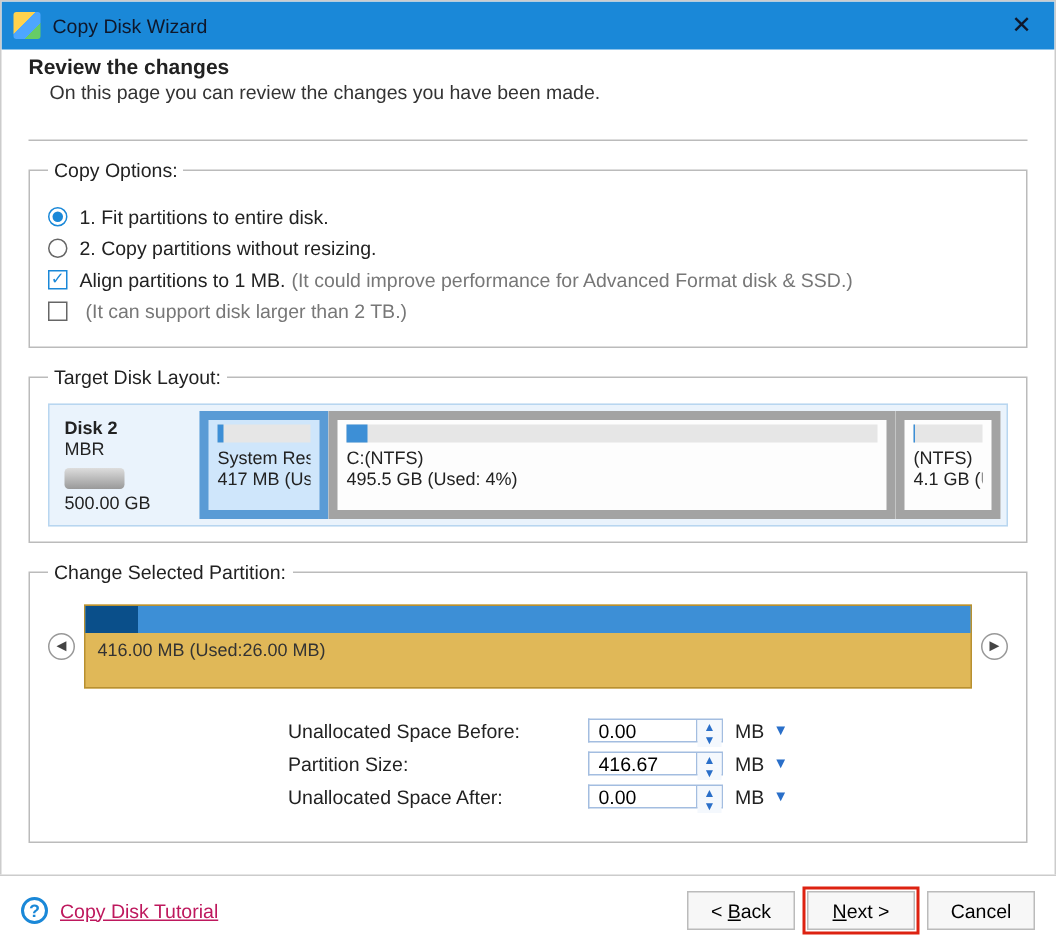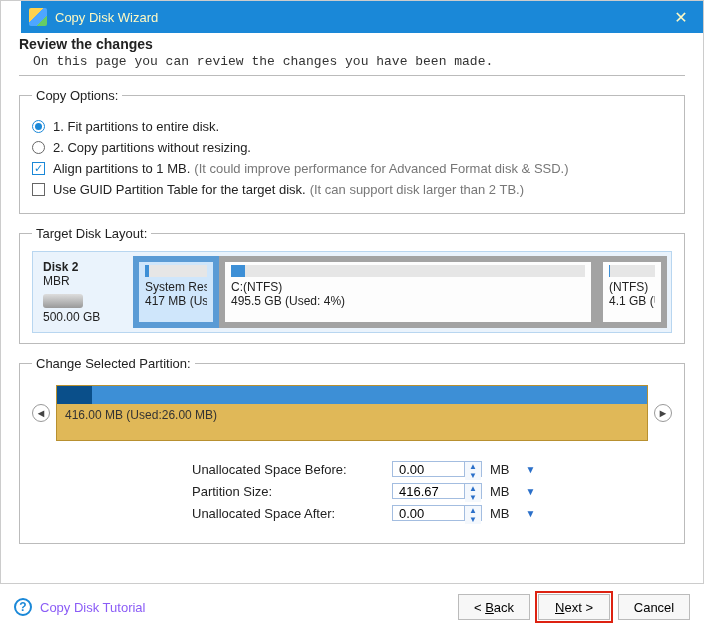--- a/index.html
+++ b/index.html
@@ -9,40 +9,39 @@
     font-size: 13px;
     color: #222;
     background: #fff;
     width: 704px;
     height: 630px;
     overflow: hidden;
     border: 1px solid #ccc;
   }
   .titlebar {
     background: #1a88d8;
-    color: #fef9c3;
+    color: #0f172a;
     height: 32px;
     display: flex;
     align-items: center;
     padding: 4px 8px;
-    margin-left: 20px;
   }
   .titlebar .app-icon {
     width: 18px; height: 18px;
     margin-right: 8px;
     background: linear-gradient(135deg,#ffd24d 40%,#4da6ff 40%,#4da6ff 70%,#66cc66 70%);
     border-radius: 2px;
   }
   .titlebar .title { flex: 1; font-size: 13px; }
   .titlebar .close {
     width: 28px; text-align: center; font-size: 16px; cursor: pointer;
   }
   .content { padding: 3px 18px 0 18px; }
   .heading { font-weight: bold; font-size: 14px; margin-bottom: 2px; }
-  .subheading { font-size: 13px; color: #333; margin-left: 14px; margin-bottom: 6px; font-family: Liberation Mono, monospace; }
+  .subheading { font-size: 13px; color: #333; margin-left: 14px; margin-bottom: 24px; }
   hr.sep { border: none; border-top: 1px solid #bbb; margin: 6px 0 12px 0; }
   fieldset {
     border: 1px solid #bbb;
     margin: 0 0 12px 0;
     padding: 10px 12px;
   }
   legend { font-size: 13px; padding: 0 4px; color: #222; }
   .opt-row { display: flex; align-items: center; margin: 6px 0; font-size: 13px; }
   .radio {
     width: 13px; height: 13px; border: 1px solid #666; border-radius: 50%;
@@ -103,37 +102,37 @@
     width:72px; border:1px solid #a3bde0; border-right:none; padding:2px 6px;
     font-size:13px; outline:none;
   }
   .spinner .arrows {
     width:18px; border:1px solid #a3bde0; display:flex; flex-direction:column;
   }
   .spinner .arrows div {
     flex:1; font-size:8px; color:#2a6fc9; display:flex; align-items:center; justify-content:center;
     cursor:pointer; background:#f4f8fd;
   }
-  .unit { margin:0 16px 0 8px; }
+  .unit { margin:0 6px 0 8px; }
   .dd {
     width:14px; color:#2a6fc9; font-size:10px; cursor:pointer;
   }
 
   
   .footer {
     position:absolute; bottom:0; left:0; right:0;
     border-top:1px solid #ccc; padding:10px 14px;
     display:flex; align-items:center; background:#fff;
   }
   .help-icon {
     width:18px; height:18px; border:2px solid #1a88d8; border-radius:50%;
     color:#1a88d8; font-weight:bold; font-size:12px;
     display:flex; align-items:center; justify-content:center; margin-right:8px;
   }
-  .tutorial-link { color:#8b5cf6; cursor:pointer; }
+  .tutorial-link { color:#be185d; text-decoration:underline; cursor:pointer; }
   .footer-spacer { flex:1; }
   .btn {
     min-width:72px; height:26px; border:1px solid #bbb; background:#f7f7f7;
     margin-left:8px; cursor:pointer; font-size:13px; padding:0 10px;
     display:inline-flex; align-items:center; justify-content:center;
   }
   .btn u { text-decoration:underline; }
   .btn.highlight { outline:2px solid #d21; outline-offset:1px; }
 </style>
 </head>
@@ -160,21 +159,20 @@
       <span class="radio"></span>
       <span>2. Copy partitions without resizing.</span>
     </div>
     <div class="opt-row">
       <span class="check sel"></span>
       <span>Align partitions to 1 MB.</span>
       <span class="hint">(It could improve performance for Advanced Format disk &amp; SSD.)</span>
     </div>
     <div class="opt-row">
       <span class="check"></span>
-      <span>Use GUID Partition Table for the target disk.</span>
       <span class="hint">(It can support disk larger than 2 TB.)</span>
     </div>
   </fieldset>
 
   <fieldset>
     <legend>Target Disk Layout:</legend>
     <div class="disk-layout">
       <div class="disk-col" style="width:96px">
         <div class="disk-name">Disk 2</div>
         <div>MBR</div>

